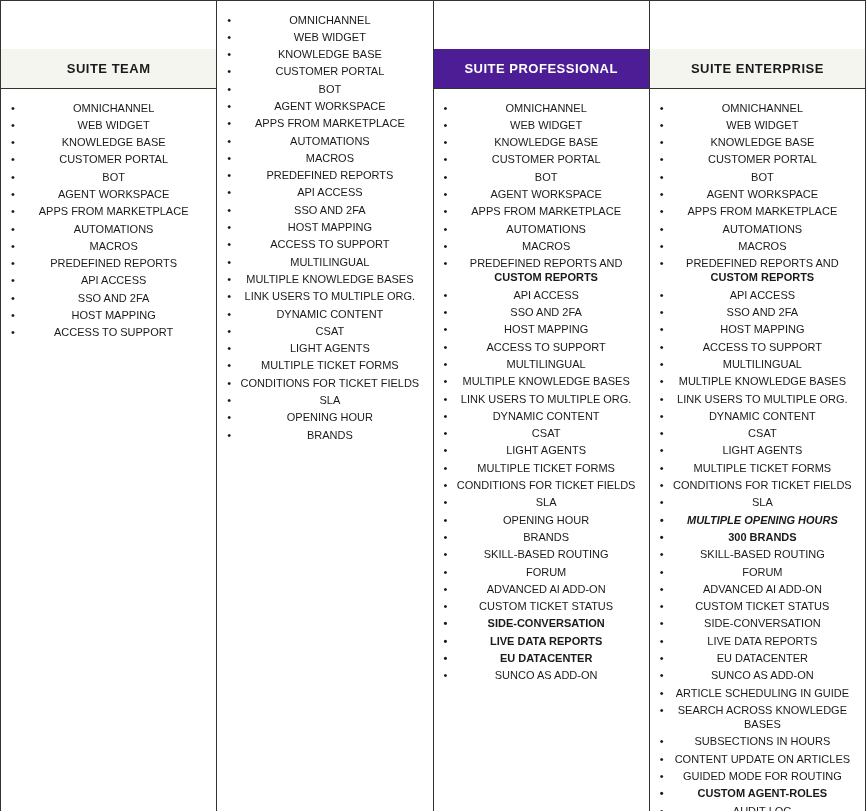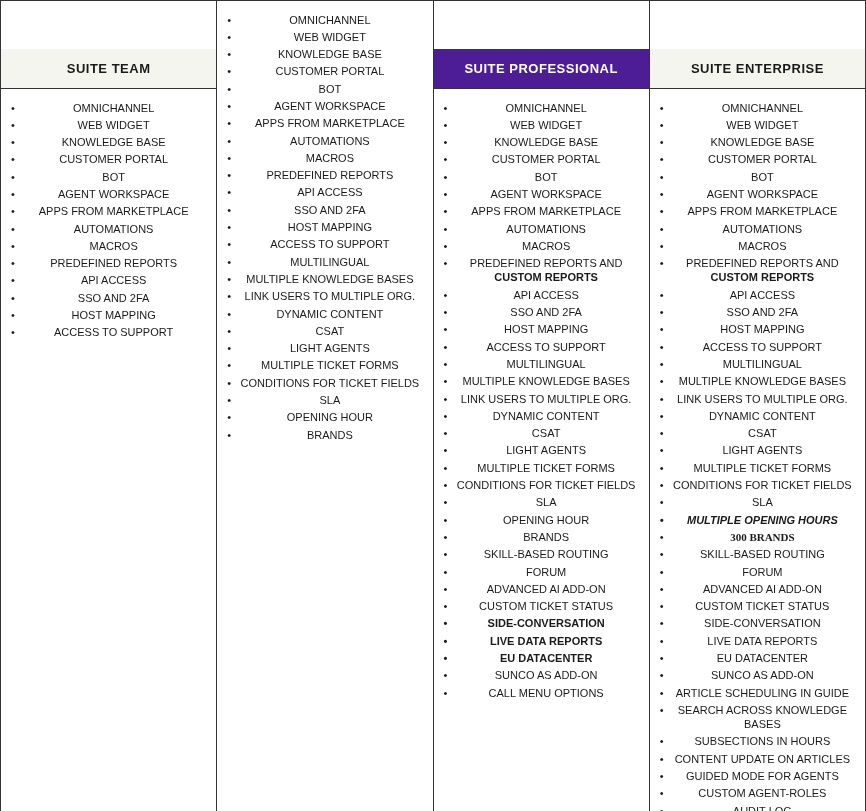--- a/index.html
+++ b/index.html
@@ -151,21 +151,20 @@
           <li>OPENING HOUR</li>
           <li>BRANDS</li>
           <li>SKILL-BASED ROUTING</li>
           <li>FORUM</li>
           <li>ADVANCED AI ADD-ON</li>
           <li>CUSTOM TICKET STATUS</li>
           <li style="font-weight: bold;">SIDE-CONVERSATION</li>
           <li style="font-weight: bold;">LIVE DATA REPORTS</li>
           <li style="font-weight: bold;">EU DATACENTER</li>
           <li>SUNCO AS ADD-ON</li>
-          <li>CALL MENU OPTIONS</li>
         </ul>
       </div>
     </div>
     <div class="plan-column">
       <div class="plan-header light">SUITE ENTERPRISE</div>
       <div class="plan-features">
         <ul>
           <li>OMNICHANNEL</li>
           <li>WEB WIDGET</li>
           <li>KNOWLEDGE BASE</li>
@@ -183,33 +182,33 @@
           <li>MULTILINGUAL</li>
           <li>MULTIPLE KNOWLEDGE BASES</li>
           <li>LINK USERS TO MULTIPLE ORG.</li>
           <li>DYNAMIC CONTENT</li>
           <li>CSAT</li>
           <li>LIGHT AGENTS</li>
           <li>MULTIPLE TICKET FORMS</li>
           <li>CONDITIONS FOR TICKET FIELDS</li>
           <li>SLA</li>
           <li style="font-weight: bold; font-style: italic;">MULTIPLE OPENING HOURS</li>
-          <li style="font-weight: bold; font-family: Liberation Serif, serif;">300 BRANDS</li>
+          <li style="font-weight: bold;">300 BRANDS</li>
           <li>SKILL-BASED ROUTING</li>
           <li>FORUM</li>
           <li>ADVANCED AI ADD-ON</li>
           <li>CUSTOM TICKET STATUS</li>
           <li>SIDE-CONVERSATION</li>
           <li>LIVE DATA REPORTS</li>
           <li>EU DATACENTER</li>
           <li>SUNCO AS ADD-ON</li>
           <li>ARTICLE SCHEDULING IN GUIDE</li>
           <li>SEARCH ACROSS KNOWLEDGE BASES</li>
           <li>SUBSECTIONS IN HOURS</li>
           <li>CONTENT UPDATE ON ARTICLES</li>
-          <li>GUIDED MODE FOR AGENTS</li>
-          <li style="font-weight: normal;">CUSTOM AGENT-ROLES</li>
+          <li>GUIDED MODE FOR ROUTING</li>
+          <li style="font-weight: bold;">CUSTOM AGENT-ROLES</li>
           <li>AUDIT LOG</li>
           <li style="font-weight: bold;">SANDBOX</li>
         </ul>
       </div>
     </div>
   </div>
 
 </body></html>

